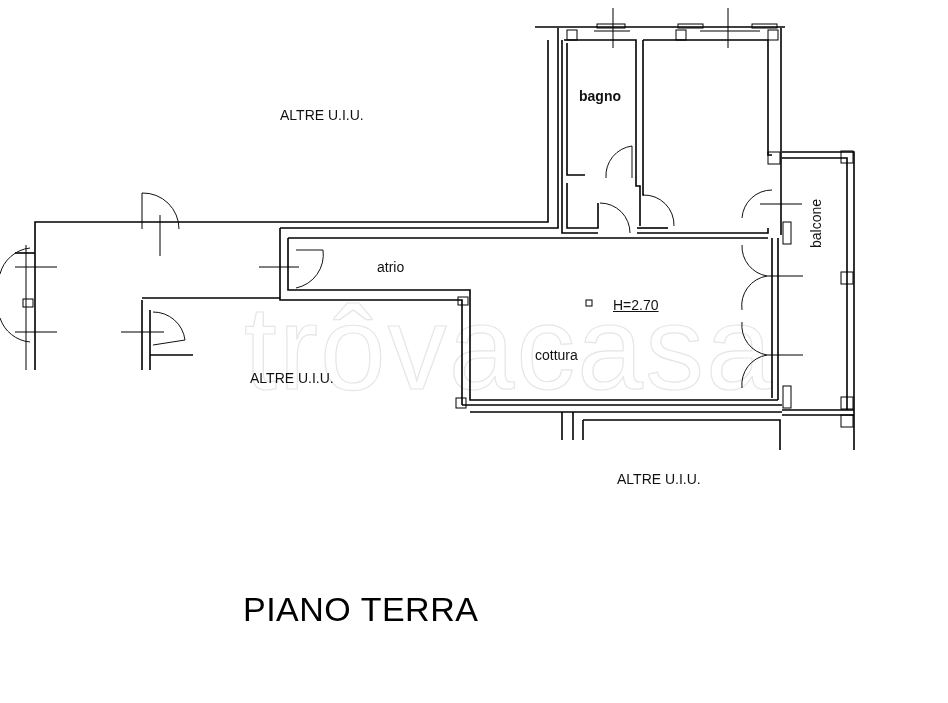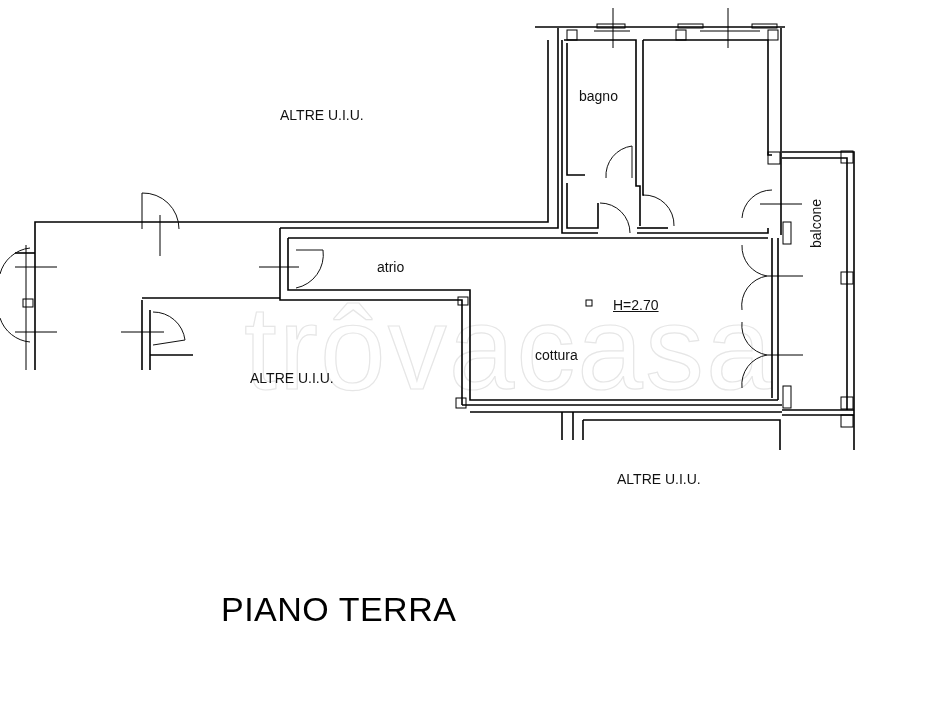--- a/index.html
+++ b/index.html
@@ -2,21 +2,21 @@
 <html><head>
 <meta charset="utf-8">
 <style>
   html, body { margin: 0; padding: 0; background: #ffffff; }
   body { width: 948px; height: 703px; position: relative; overflow: hidden; font-family: "Liberation Sans", sans-serif; }
   #plan { position: absolute; left: 0; top: 0; width: 948px; height: 703px; }
   .w { stroke: #000; stroke-width: 1.6; fill: none; }
   .t { stroke: #000; stroke-width: 1; fill: none; }
   .arc { stroke: #111; stroke-width: 1; fill: none; }
   .lbl { position: absolute; font-size: 14px; color: #111; white-space: nowrap; }
-  .title { position: absolute; font-size: 34px; color: #000; letter-spacing: 0.5px; white-space: nowrap; }
+  .title { position: absolute; font-size: 34px; color: #000; letter-spacing: 0.5px; white-space: nowrap; margin-left: 22px; }
   .wm { position: absolute; font-size: 118px; color: transparent; -webkit-text-stroke: 1.2px #e6e6e6; white-space: nowrap; letter-spacing: 2px; }
   .vert { transform: rotate(-90deg); transform-origin: left top; }
 </style>
 </head>
 <body>
 
 <div class="wm" style="left:228px; top:280px;margin-left:16px;">trôvacasa</div>
 
 <svg id="plan" viewBox="0 0 948 703" xmlns="http://www.w3.org/2000/svg">
 
@@ -114,20 +114,20 @@
     <rect class="t" x="768" y="152" width="12" height="12"></rect>
     <rect class="t" x="783" y="222" width="8" height="22"></rect>
     <rect class="t" x="783" y="386" width="8" height="22"></rect>
   </g>
 </svg>
 
 <span class="lbl" style="left:280px; top:107px;">ALTRE U.I.U.</span>
 <span class="lbl" style="left:250px; top:370px;">ALTRE U.I.U.</span>
 <span class="lbl" style="left:617px; top:471px;">ALTRE U.I.U.</span>
 
-<span class="lbl" style="left:579px; top:88px;">bagno</span>
+<span class="lbl" style="left:579px; top:88px;font-weight:bold;">bagno</span>
 <span class="lbl" style="left:377px; top:259px;">atrio</span>
 <span class="lbl" style="left:511px; top:347px;margin-left:24px;">cottura</span>
 <span class="lbl vert" style="left:808px; top:248px;">balcone</span>
 
 <span class="lbl" style="left:613px; top:297px;text-decoration:underline;">H=2.70</span>
 
 <span class="title" style="left:221px; top:590px;">PIANO TERRA</span>
 
 </body></html>

